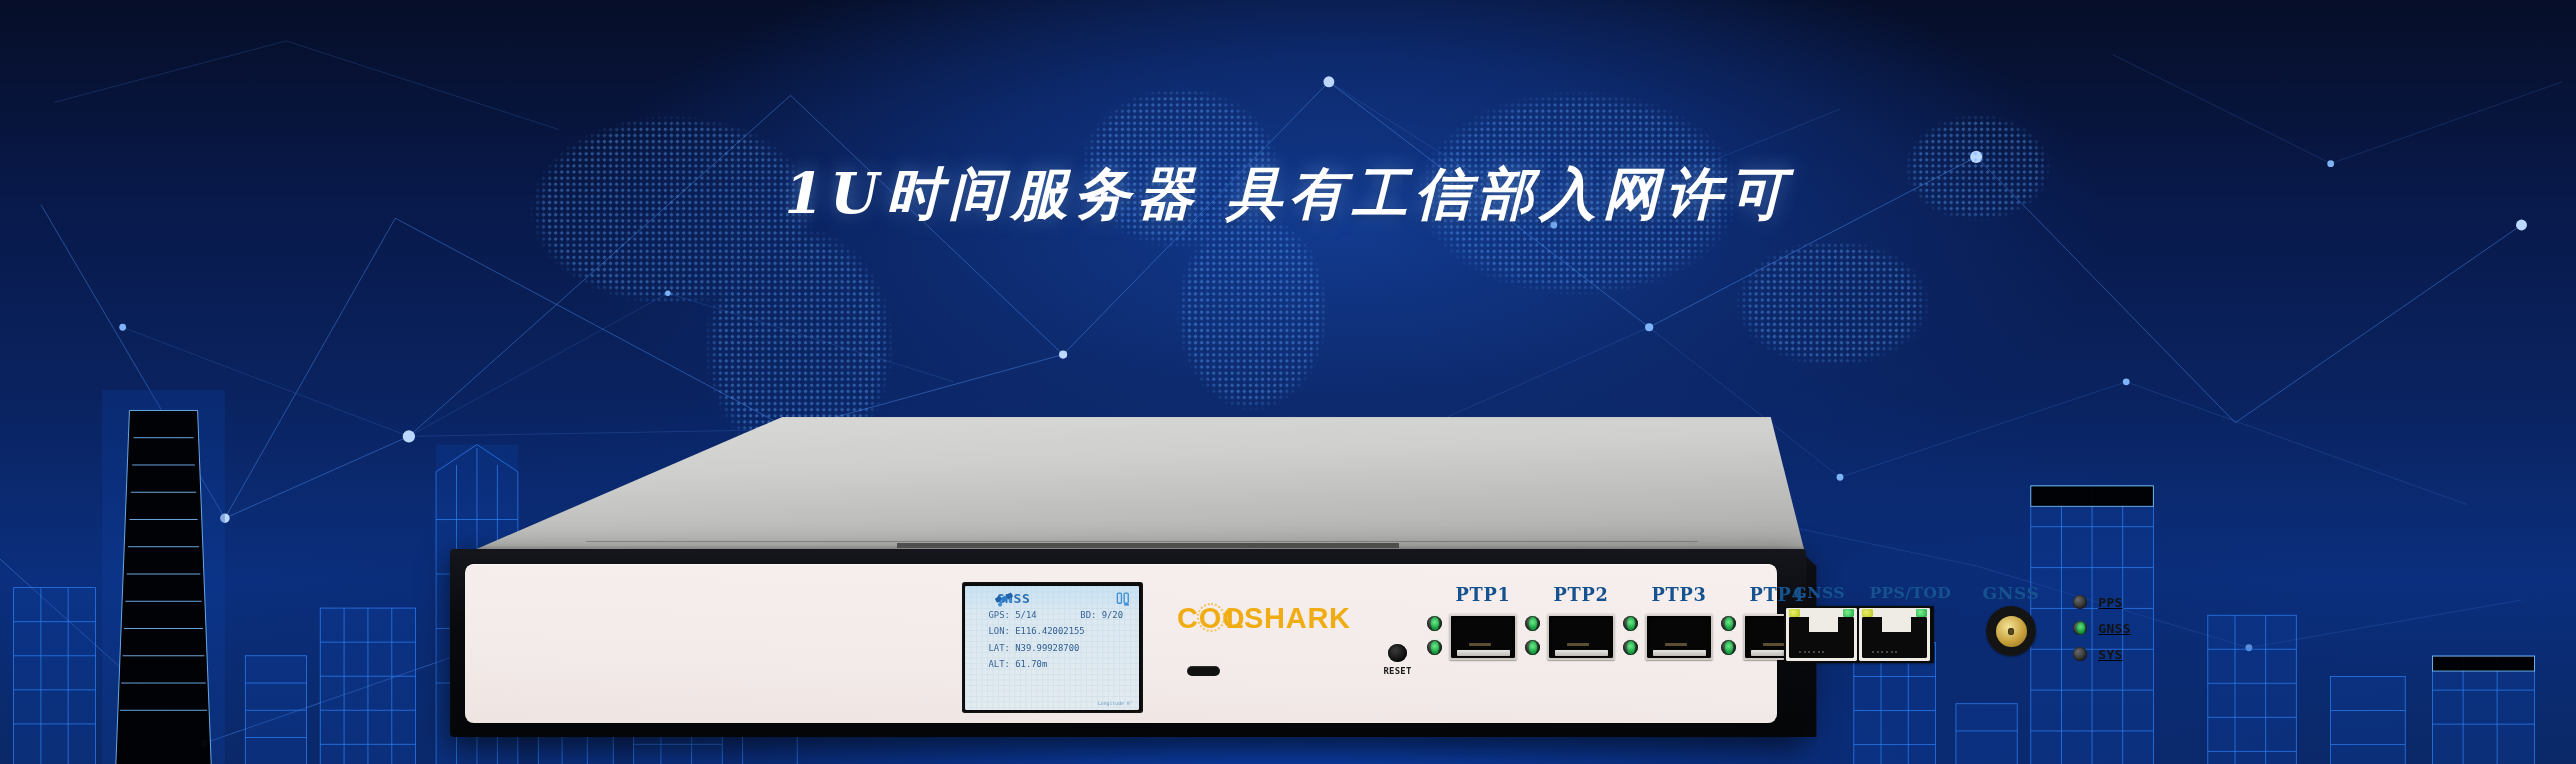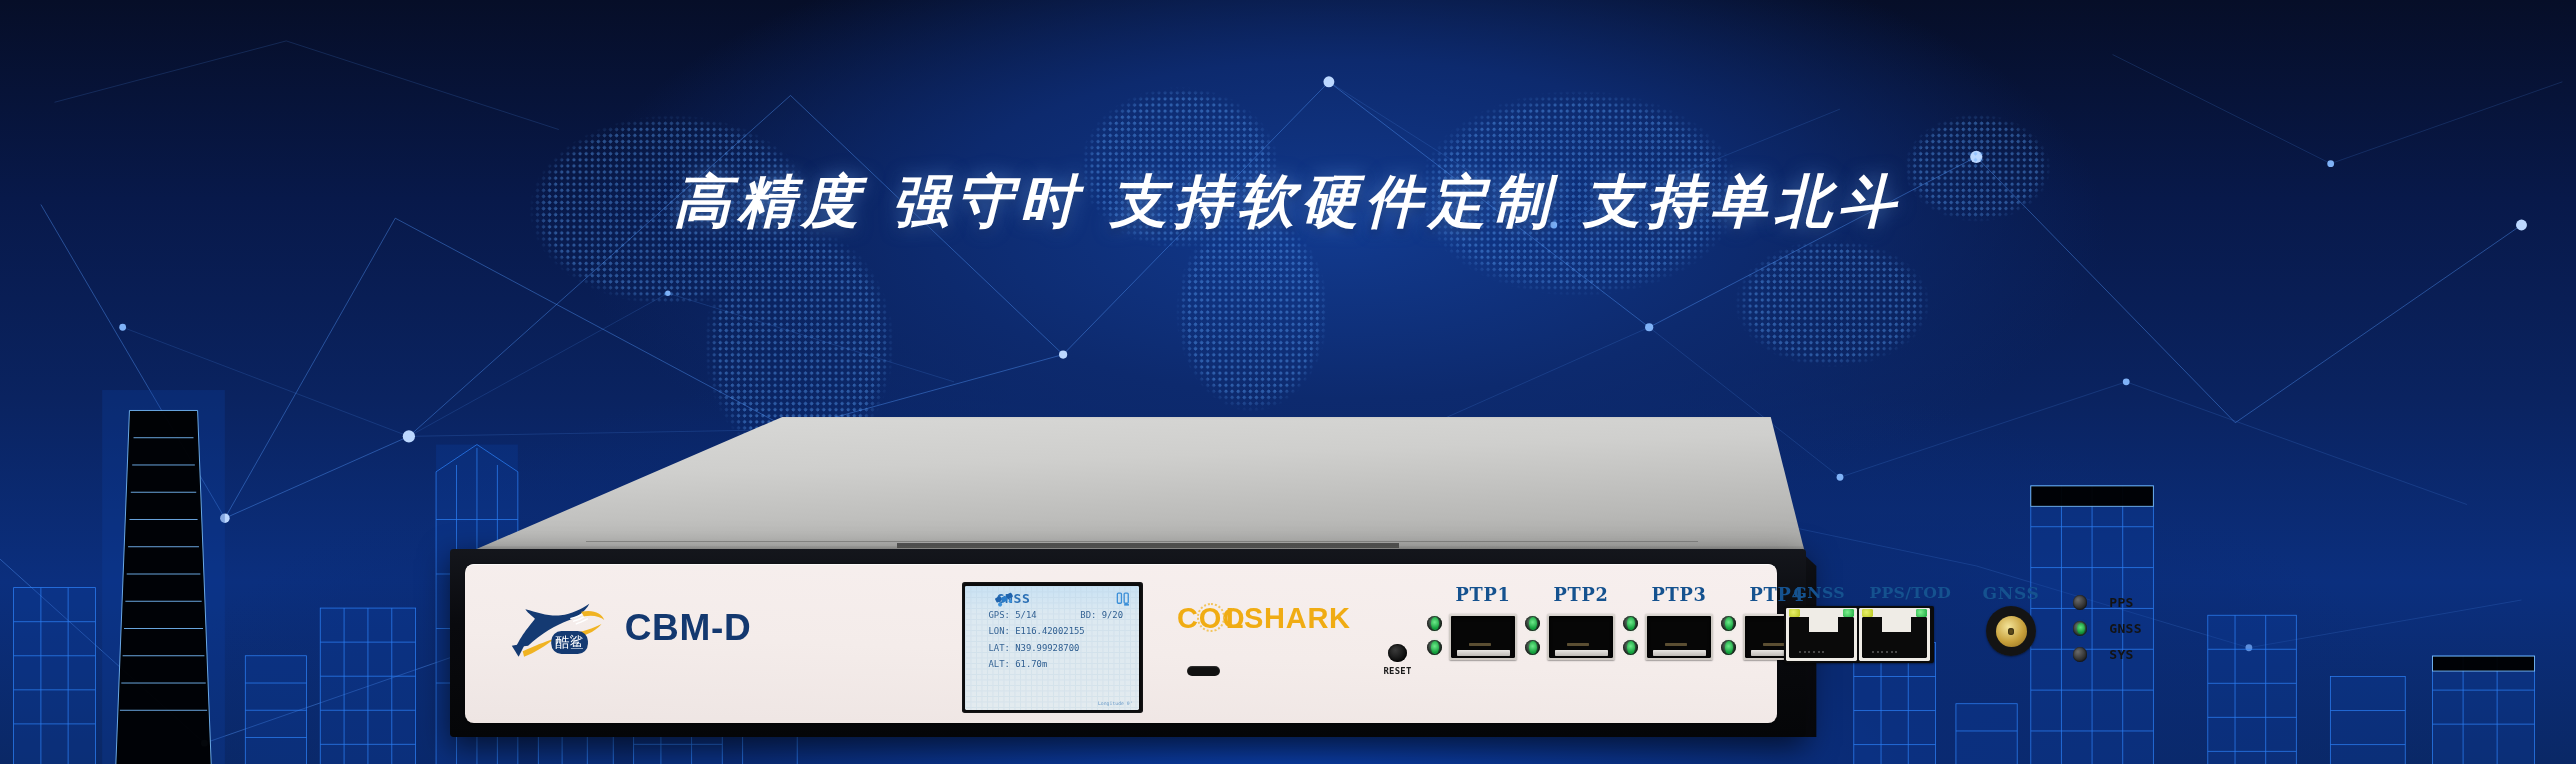--- a/index.html
+++ b/index.html
@@ -244,21 +244,21 @@
   }
   .sma-in{
     width:31px;height:31px;border-radius:50%;
     background:radial-gradient(circle at 40% 35%,#f4e49a,#c8a13c 55%,#8d6a1d 100%);
     display:flex;align-items:center;justify-content:center;
   }
   .sma-pin{width:6.8px;height:6.8px;border-radius:50%;background:#5c4a1a;box-shadow:inset 0 0 2px #000;}
 
   
   .status{position:absolute;left:1608px;top:31px;display:flex;flex-direction:column;gap:11px;}
-  .st-row{display:flex;align-items:center;gap:22px;}
+  .st-row{display:flex;align-items:flex-start;gap:11px;text-decoration:underline;}
   .st-led{
     width:14.3px;height:14.3px;border-radius:50%;
     background:radial-gradient(circle at 35% 32%,#6a6a6a,#232323 72%);
     box-shadow:inset 0 0 2px #000;position:relative;
   }
   .st-led.green::after{
     content:"";position:absolute;left:4.1px;top:1.4px;width:7.5px;height:11.6px;border-radius:50%;
     background:radial-gradient(circle at 45% 40%,#5ee47d,#0f8f34 72%);
     box-shadow:0 0 3.4px rgba(40,220,100,.55);
   }
@@ -444,51 +444,35 @@
           <line x1="985" y1="360" x2="985" y2="520"></line>
       </g>
       <g class="bld-bright">
         <rect x="300" y="110" width="180" height="30"></rect>
         <rect x="890" y="360" width="150" height="22"></rect>
       </g>
     </svg>
   </div>
 
   <div class="headline">
-    <div class="hl-line hl-2">高精度 强守时 支持软硬件定制 支持单北斗</div>
+    <div class="hl-line hl-1">1U时间服务器 具有工信部入网许可</div>
   </div>
 
   <div id="device">
 
     <div class="chassis-top">
       <div class="top-seam" style="left:10%;right:8%;bottom:15px;"></div>
       <div class="top-seam" style="left:33%;right:30%;bottom:9.5px;height:4.1px;background:rgba(40,40,38,.65);"></div>
     </div>
 
     <div class="bezel-right"></div>
 
     <div class="bezel">
       <div class="faceplate">
 
-        <div class="brand">
-          <svg class="shark" viewBox="0 0 150 98">
-            <path d="M16 78 C26 56, 42 40, 44 36 C38 30, 32 26, 30 22 C48 27, 66 33, 82 31 C98 29, 112 22, 124 14
-                     C118 26, 106 34, 92 39 C76 45, 52 58, 34 76 Z" fill="#143a72"></path>
-            <path d="M10 76 L30 72 L20 92 Z" fill="#143a72"></path>
-            <path d="M96 36 C104 34, 112 31, 118 27" stroke="#ffffff" stroke-width="2.2" fill="none"></path>
-            <path d="M100 40 C107 38, 114 35, 120 31" stroke="#ffffff" stroke-width="2.2" fill="none"></path>
-            <path d="M104 44 C110 42, 116 39, 122 36" stroke="#ffffff" stroke-width="2.2" fill="none"></path>
-            <path d="M112 26 C130 22, 142 28, 146 38 C140 33, 128 30, 116 33 Z" fill="#f0b322"></path>
-            <path d="M96 58 C114 56, 130 50, 142 44 C132 56, 114 64, 96 64 Z" fill="#f0b322"></path>
-            <path d="M26 84 C44 76, 58 70, 72 66 C60 76, 44 86, 28 92 Z" fill="#f0b322"></path>
-            <rect x="68" y="54" width="54" height="34" rx="15" fill="#143a72"></rect>
-            <text x="95" y="77" font-size="21" fill="#ffffff" text-anchor="middle" font-family="'DejaVu Sans',sans-serif">酷鲨</text>
-          </svg>
-          <div class="model-name">CBM-D</div>
-        </div>
 
         <div class="lcd-frame">
           <div class="lcd">
             <div class="lcd-head">
               <svg class="sat-ico" width="20.4" height="17.7" viewBox="0 0 30 26">
                 <rect x="2" y="9" width="9" height="7" rx="1.4" transform="rotate(-28 6 12)" fill="#1f63ad"></rect>
                 <rect x="18" y="4" width="9" height="7" rx="1.4" transform="rotate(-28 22 7)" fill="#1f63ad"></rect>
                 <rect x="11" y="8" width="8" height="8" rx="1.6" transform="rotate(-28 15 12)" fill="#2a7cc9"></rect>
                 <circle cx="9" cy="20" r="3" fill="#3d90d8"></circle>
                 <circle cx="24" cy="15" r="2.4" fill="#3d90d8"></circle>

